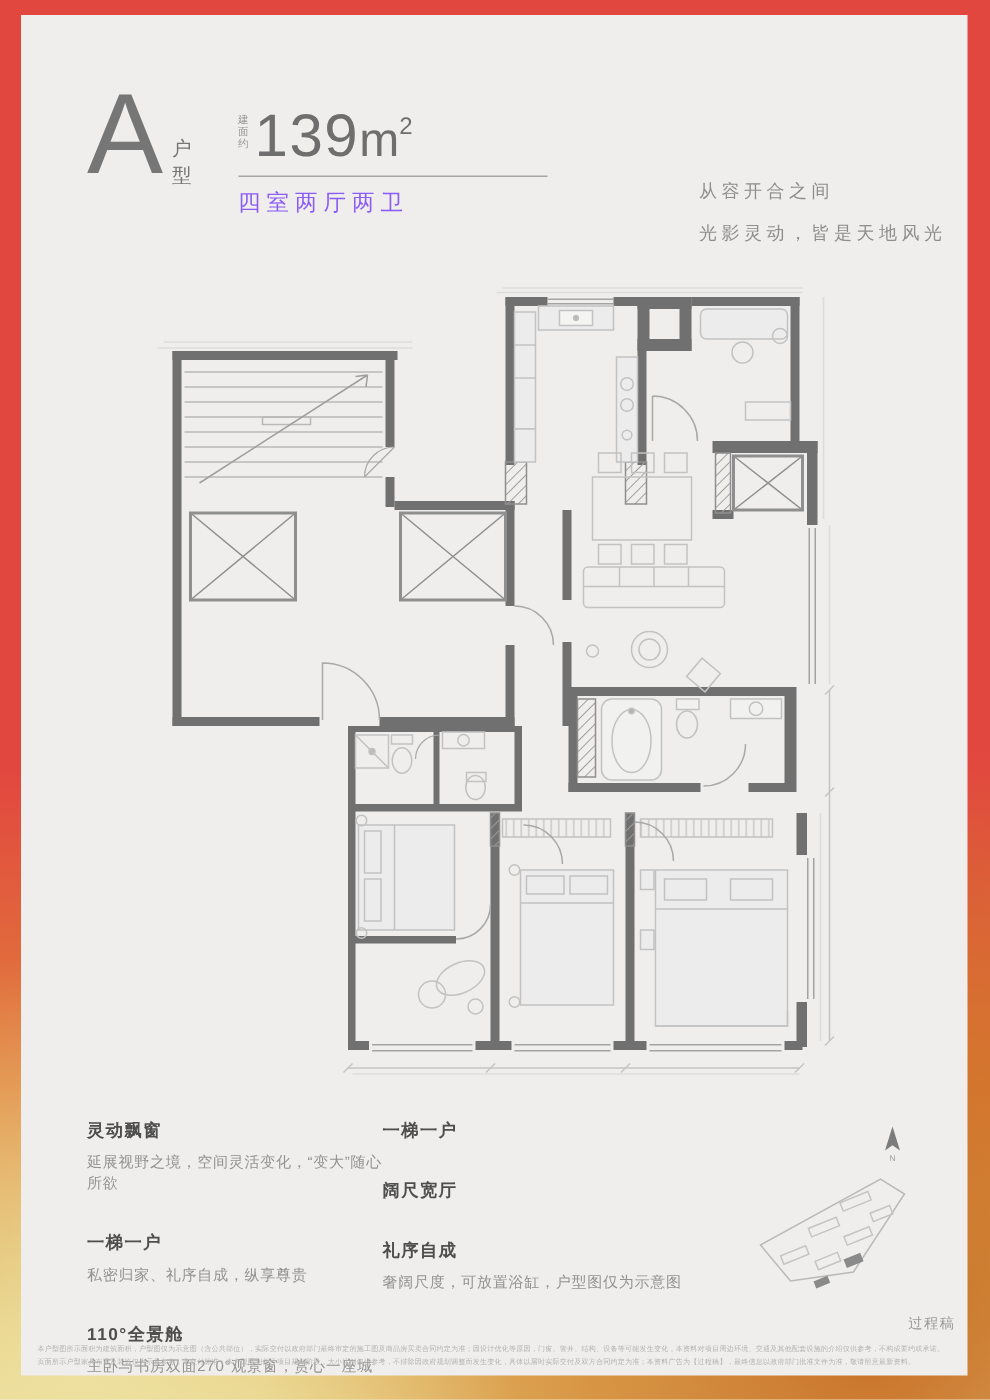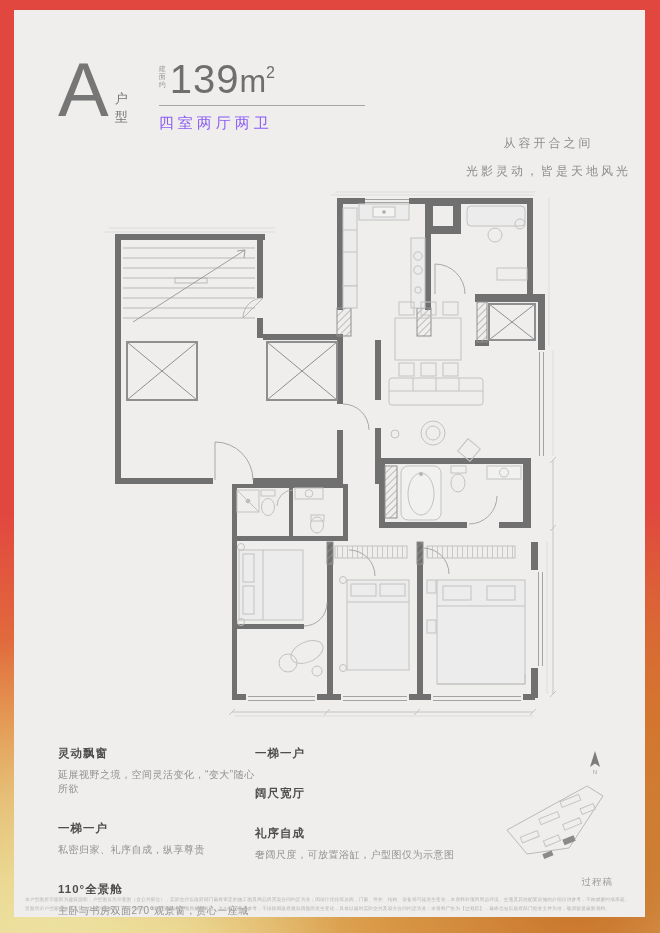--- a/index.html
+++ b/index.html
@@ -14,43 +14,43 @@
   }
   .card{
     position:absolute;left:14px;top:10px;right:15px;bottom:16px;
     background:#efeeec;
   }
   
   .hdr{position:absolute;left:44px;top:44px;display:flex;align-items:flex-start;}
   .type-letter{font-size:76px;line-height:.95;color:#767676;font-weight:400;letter-spacing:0;}
   .type-vert{margin:36px 0 0 6px;font-size:13px;color:#757575;line-height:1.35;letter-spacing:1px;
     display:flex;flex-direction:column;}
-  .area-wrap{margin:8px 0 0 30px;}
+  .area-wrap{margin:20px 0 0 30px;}
   .area-row{display:flex;align-items:flex-end;}
   .area-prefix{font-size:7px;color:#979797;line-height:1.15;width:9px;word-break:break-all;
     margin:0 2px 7px 0;}
   .area-num{font-size:40px;color:#6e6e6e;line-height:.85;letter-spacing:1px;}
   .area-m{font-size:32px;color:#6e6e6e;line-height:.9;}
   .area-sup{font-size:16px;color:#6e6e6e;position:relative;top:-14px;}
   .area-rule{height:1px;background:#a5a5a5;width:206px;margin:9px 0 8px 0;}
   .rooms{font-size:15px;color:#8b5cf6;letter-spacing:4px;}
-  .slogan{position:absolute;top:120px;right:14px;text-align:center;font-size:12px;color:#8d8d8d;
+  .slogan{position:absolute;top:104px;right:14px;text-align:left;font-size:12px;color:#8d8d8d;
     letter-spacing:3px;line-height:2.3;}
   
   .plan{position:absolute;left:81px;top:180px;width:480px;height:530px;}
   
   .features{position:absolute;left:44px;top:736px;display:grid;grid-template-columns:197px auto;column-gap:0;}
   .feat{margin-bottom:25px;}
   .feat-t{font-size:11.5px;font-weight:bold;color:#4e4e4e;letter-spacing:1px;}
   .feat-d{font-size:10px;color:#929292;margin-top:7px;letter-spacing:.5px;}
   
   .siteblock{position:absolute;right:18px;top:734px;width:128px;height:128px;}
   .north{position:absolute;right:24px;top:6px;width:16px;height:26px;}
   .siteplan{position:absolute;left:4px;top:38px;width:110px;height:78px;}
-  .watermark{position:absolute;right:32px;top:866px;font-size:9.5px;color:#9a9a9a;letter-spacing:1px;}
+  .watermark{position:absolute;right:8px;top:866px;font-size:9.5px;color:#9a9a9a;letter-spacing:1px;}
   
   .legal{position:absolute;left:11px;top:886px;width:780px;transform:scale(.78);transform-origin:0 0;
     color:#b3b3b3;font-size:6px;line-height:1.75;letter-spacing:.2px;}
   .legal p{margin:0;white-space:nowrap;overflow:hidden;}
 </style>
 </head>
 <body>
 
 <div class="card">
 

